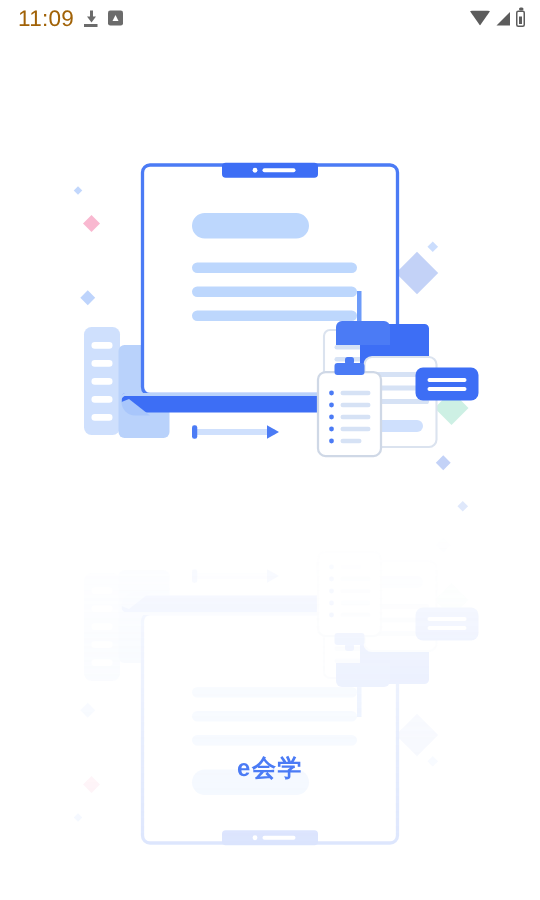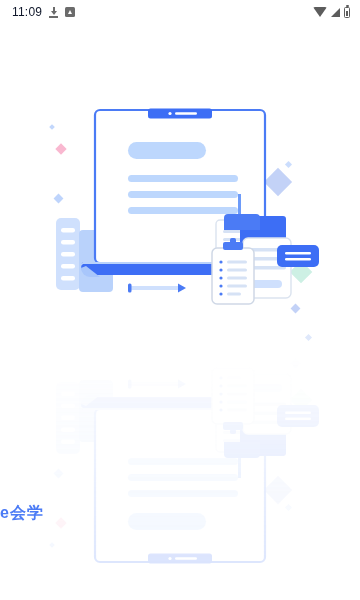--- a/index.html
+++ b/index.html
@@ -12,21 +12,21 @@
   }
 
   
   .statusbar{
     position:absolute; top:0; left:0; width:360px; height:24px;
     display:flex; align-items:center; justify-content:space-between;
     padding:0 10px 0 12px;
   }
   .sb-left{ display:flex; align-items:center; gap:7px; }
   .sb-right{ display:flex; align-items:center; gap:4px; }
-  .sb-clock{ font-size:12px; color:#0f172a; letter-spacing:.2px; line-height:1; }
+  .sb-clock{ font-size:15px; color:#a16207; letter-spacing:.2px; line-height:1; }
 
   .icon-download{ position:relative; width:9px; height:11px; }
   .icon-download::before{
     content:""; position:absolute; left:3.5px; top:0; width:2px; height:6px; background:#6b6b6b;
   }
   .icon-download::after{
     content:""; position:absolute; left:1.5px; top:4px; width:0; height:0;
     border-left:3px solid transparent; border-right:3px solid transparent;
     border-top:4px solid #6b6b6b;
   }
@@ -74,21 +74,21 @@
     transform:scaleY(-1);
     opacity:.22;
     -webkit-mask-image:linear-gradient(to top, rgba(0,0,0,0) 6%, rgba(0,0,0,.55) 62%, rgba(0,0,0,.9) 100%);
     mask-image:linear-gradient(to top, rgba(0,0,0,0) 6%, rgba(0,0,0,.55) 62%, rgba(0,0,0,.9) 100%);
     pointer-events:none;
   }
 
   
   .brand{
     position:absolute; left:0; top:505px; width:360px;
-    display:flex; flex-direction:row; align-items:center; gap:7px;
+    display:flex; flex-direction:column; align-items:center; gap:7px;
   }
   .brand-logo{
     font-size:16px; font-weight:bold; color:#4b7bf5; letter-spacing:1px; line-height:1;
   }
   .brand-tagline{
     font-size:12.5px; color:#7ba4f7; letter-spacing:2.5px; line-height:1;
   }
 </style>
 </head>
 <body>

